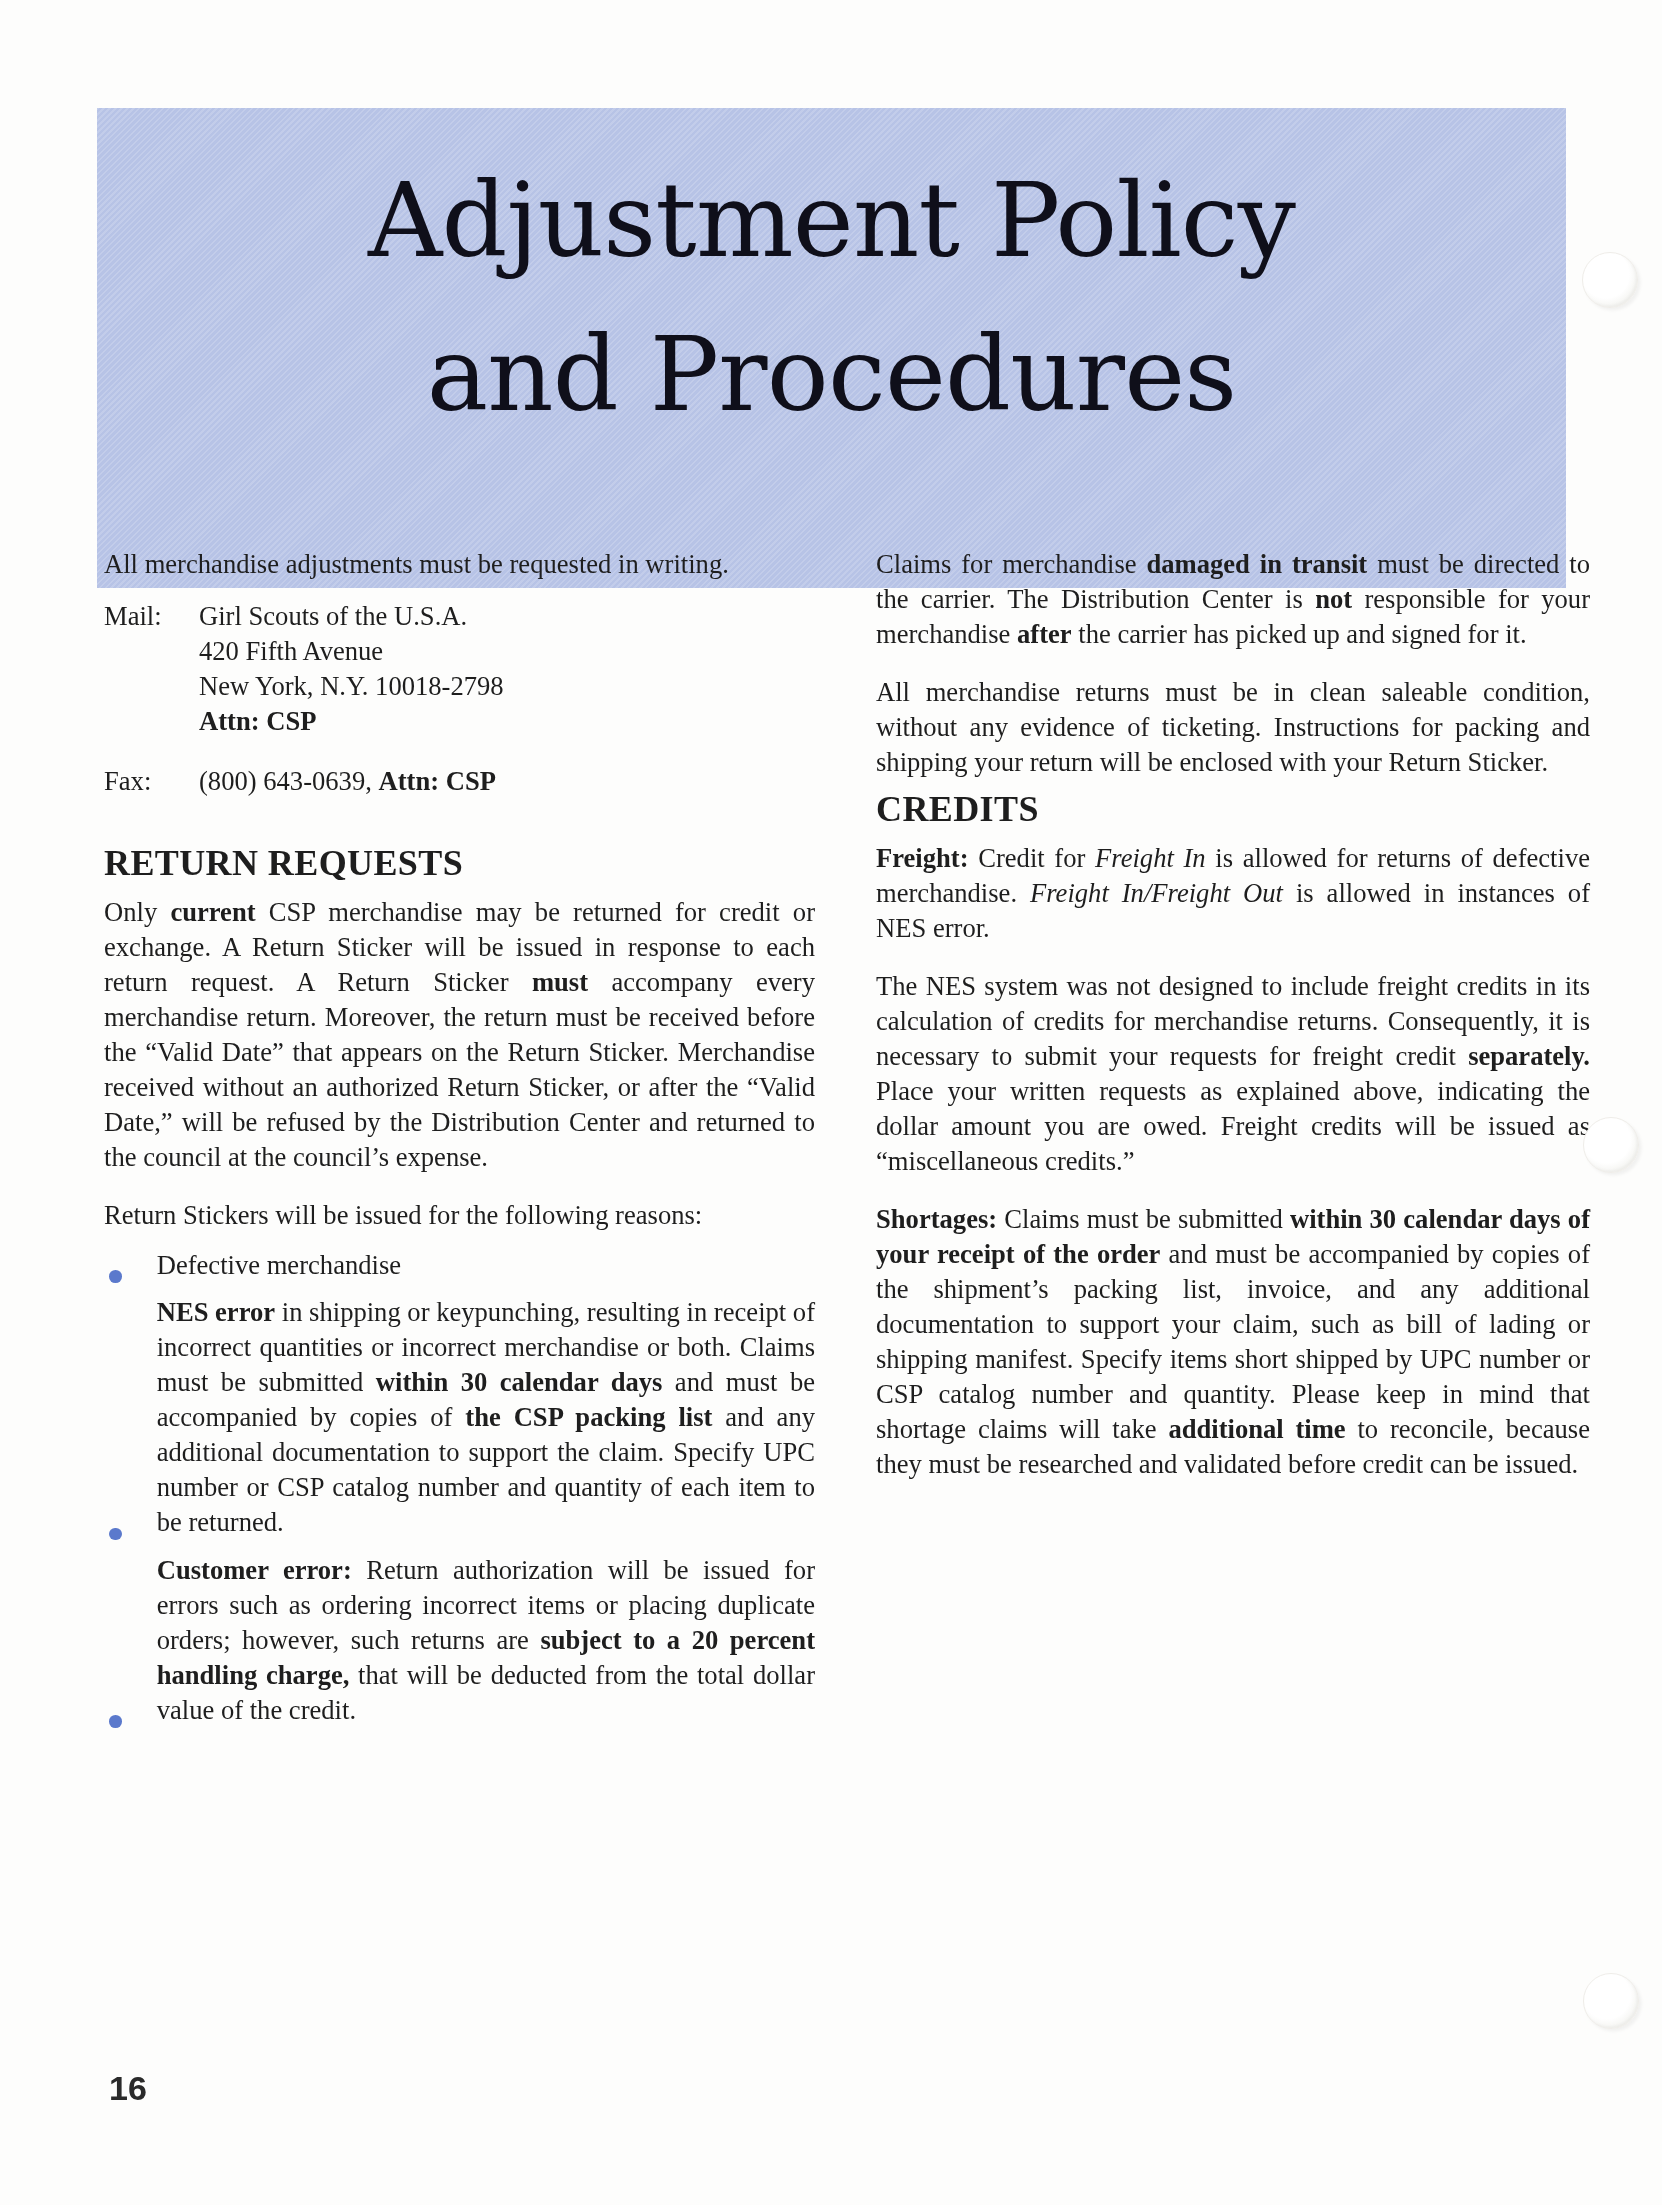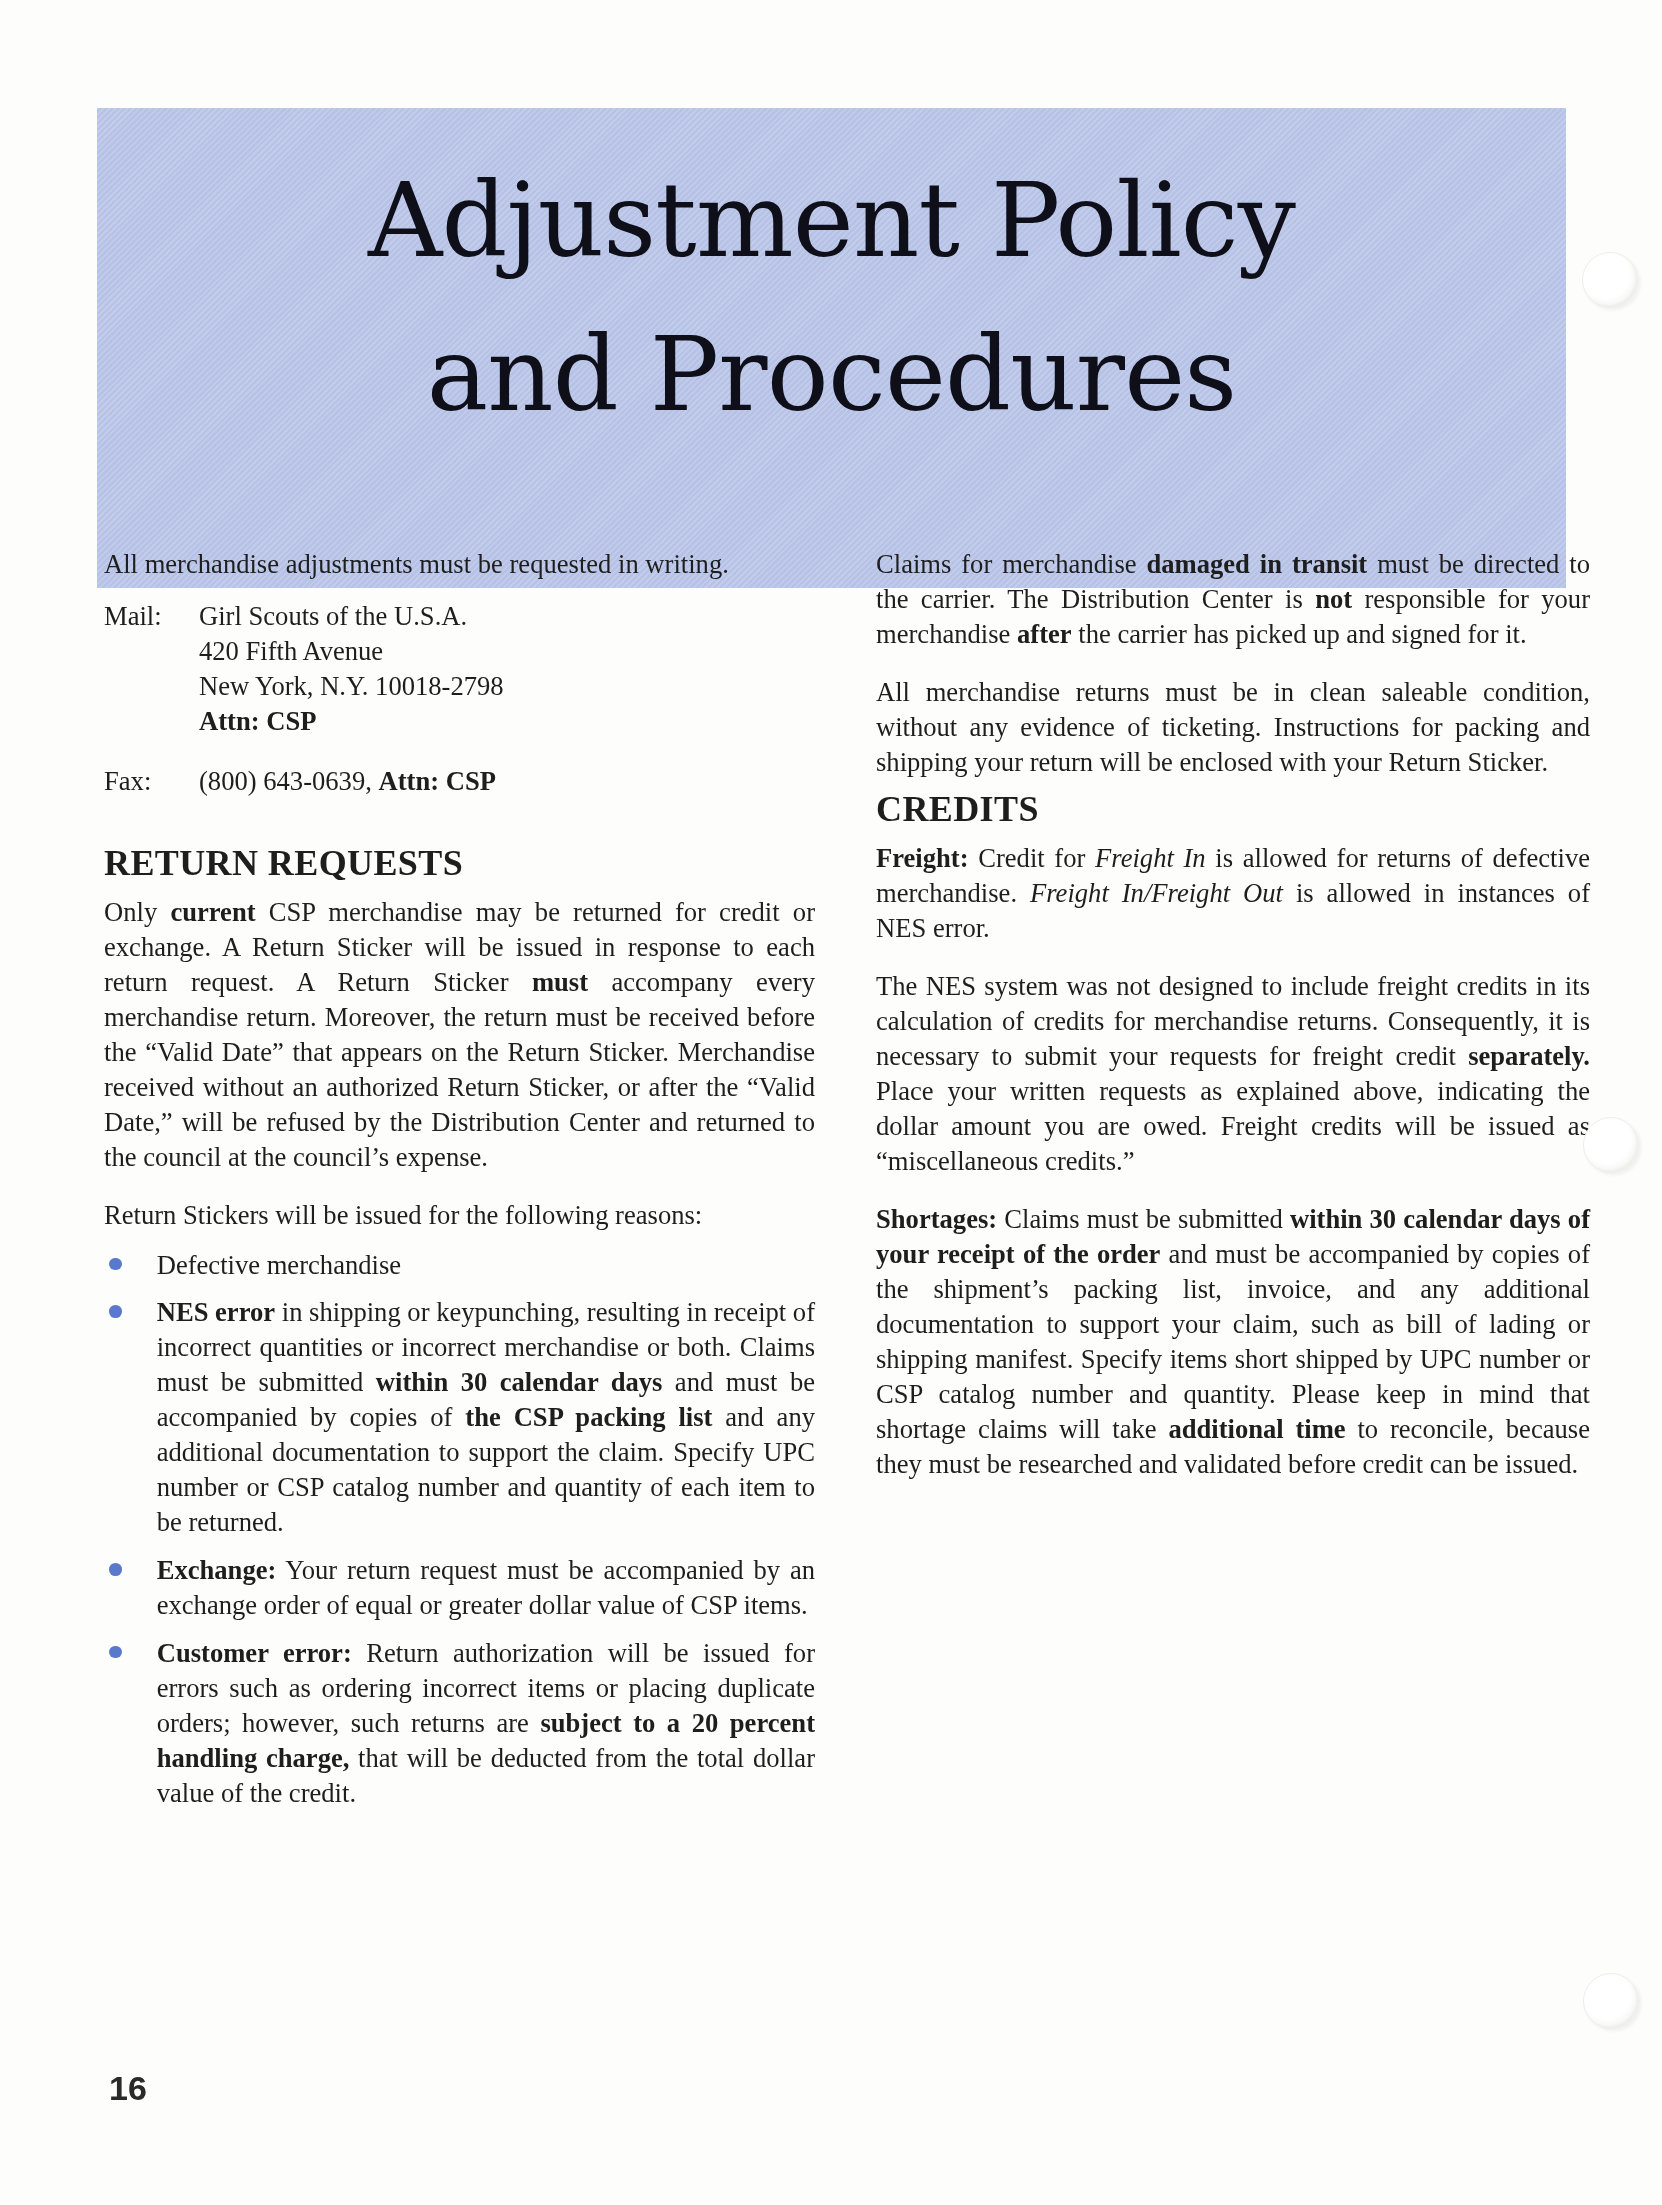--- a/index.html
+++ b/index.html
@@ -36,21 +36,21 @@
   .addr-label{width:95px;flex:none;}
   .addr-lines div{min-height:35px;}
   .fax-row{display:flex;text-align:left;margin:0 0 47px 0;}
   .sec-heading{
     font-weight:bold;font-size:36px;letter-spacing:0.4px;
     margin:0 0 13.5px 0;text-align:left;
   }
   .seg-b,.b{font-weight:bold;}
   .seg-i{font-style:italic;}
   ul.bullets{list-style:none;margin:5px 0 0 0;padding:0;}
-  ul.bullets li{display:flex;margin:0 0 12.7px 0;}
+  ul.bullets li{display:flex;margin:0 0 12.7px 0;align-items:flex-end;}
   .dot{
     width:12.7px;height:12.7px;border-radius:50%;
     background:var(--bullet,#5b79cc);
     flex:none;margin:10px 0 0 5px;
   }
   .btxt{margin-left:35px;flex:1;text-align:justify;}
   .page-number{
     position:absolute;left:109px;top:2069px;
     font-family:"Liberation Sans", sans-serif;
     font-weight:bold;font-size:34px;color:#2a2a2a;
@@ -103,24 +103,20 @@
     <li>
       <span class="dot"></span>
       <div class="btxt"><span>Defective merchandise</span></div>
     </li>
     <li>
       <span class="dot"></span>
       <div class="btxt"><span class="seg-b">NES error</span><span> in shipping or keypunching, resulting in receipt of incorrect quantities or incorrect merchandise or both. Claims must be submitted </span><span class="seg-b">within 30 calendar days</span><span> and must be accompanied by copies of </span><span class="seg-b">the CSP packing list</span><span> and any additional documentation to support the claim. Specify UPC number or CSP catalog number and quantity of each item to be returned.</span></div>
     </li>
     <li>
       <span class="dot"></span>
-      <div class="btxt"><span class="seg-b">Exchange:</span><span> Your return request must be accompanied by an exchange order of equal or greater dollar value of CSP items.</span></div>
-    </li>
-    <li>
-      <span class="dot"></span>
       <div class="btxt"><span class="seg-b">Customer error:</span><span> Return authorization will be issued for errors such as ordering incorrect items or placing duplicate orders; however, such returns are </span><span class="seg-b">subject to a 20 percent handling charge,</span><span> that will be deducted from the total dollar value of the credit.</span></div>
     </li>
   </ul>
 </div>
 
 <div class="col col-right">
   <p class="para"><span>Claims for merchandise </span><span class="seg-b">damaged in transit</span><span> must be directed to the carrier. The Distribution Center is </span><span class="seg-b">not</span><span> responsible for your merchandise </span><span class="seg-b">after</span><span> the carrier has picked up and signed for it.</span></p>
 
   <p class="para" style="margin-bottom:12px;">All merchandise returns must be in clean saleable condition, without any evidence of ticketing. Instructions for packing and shipping your return will be enclosed with your Return Sticker.</p>
 

